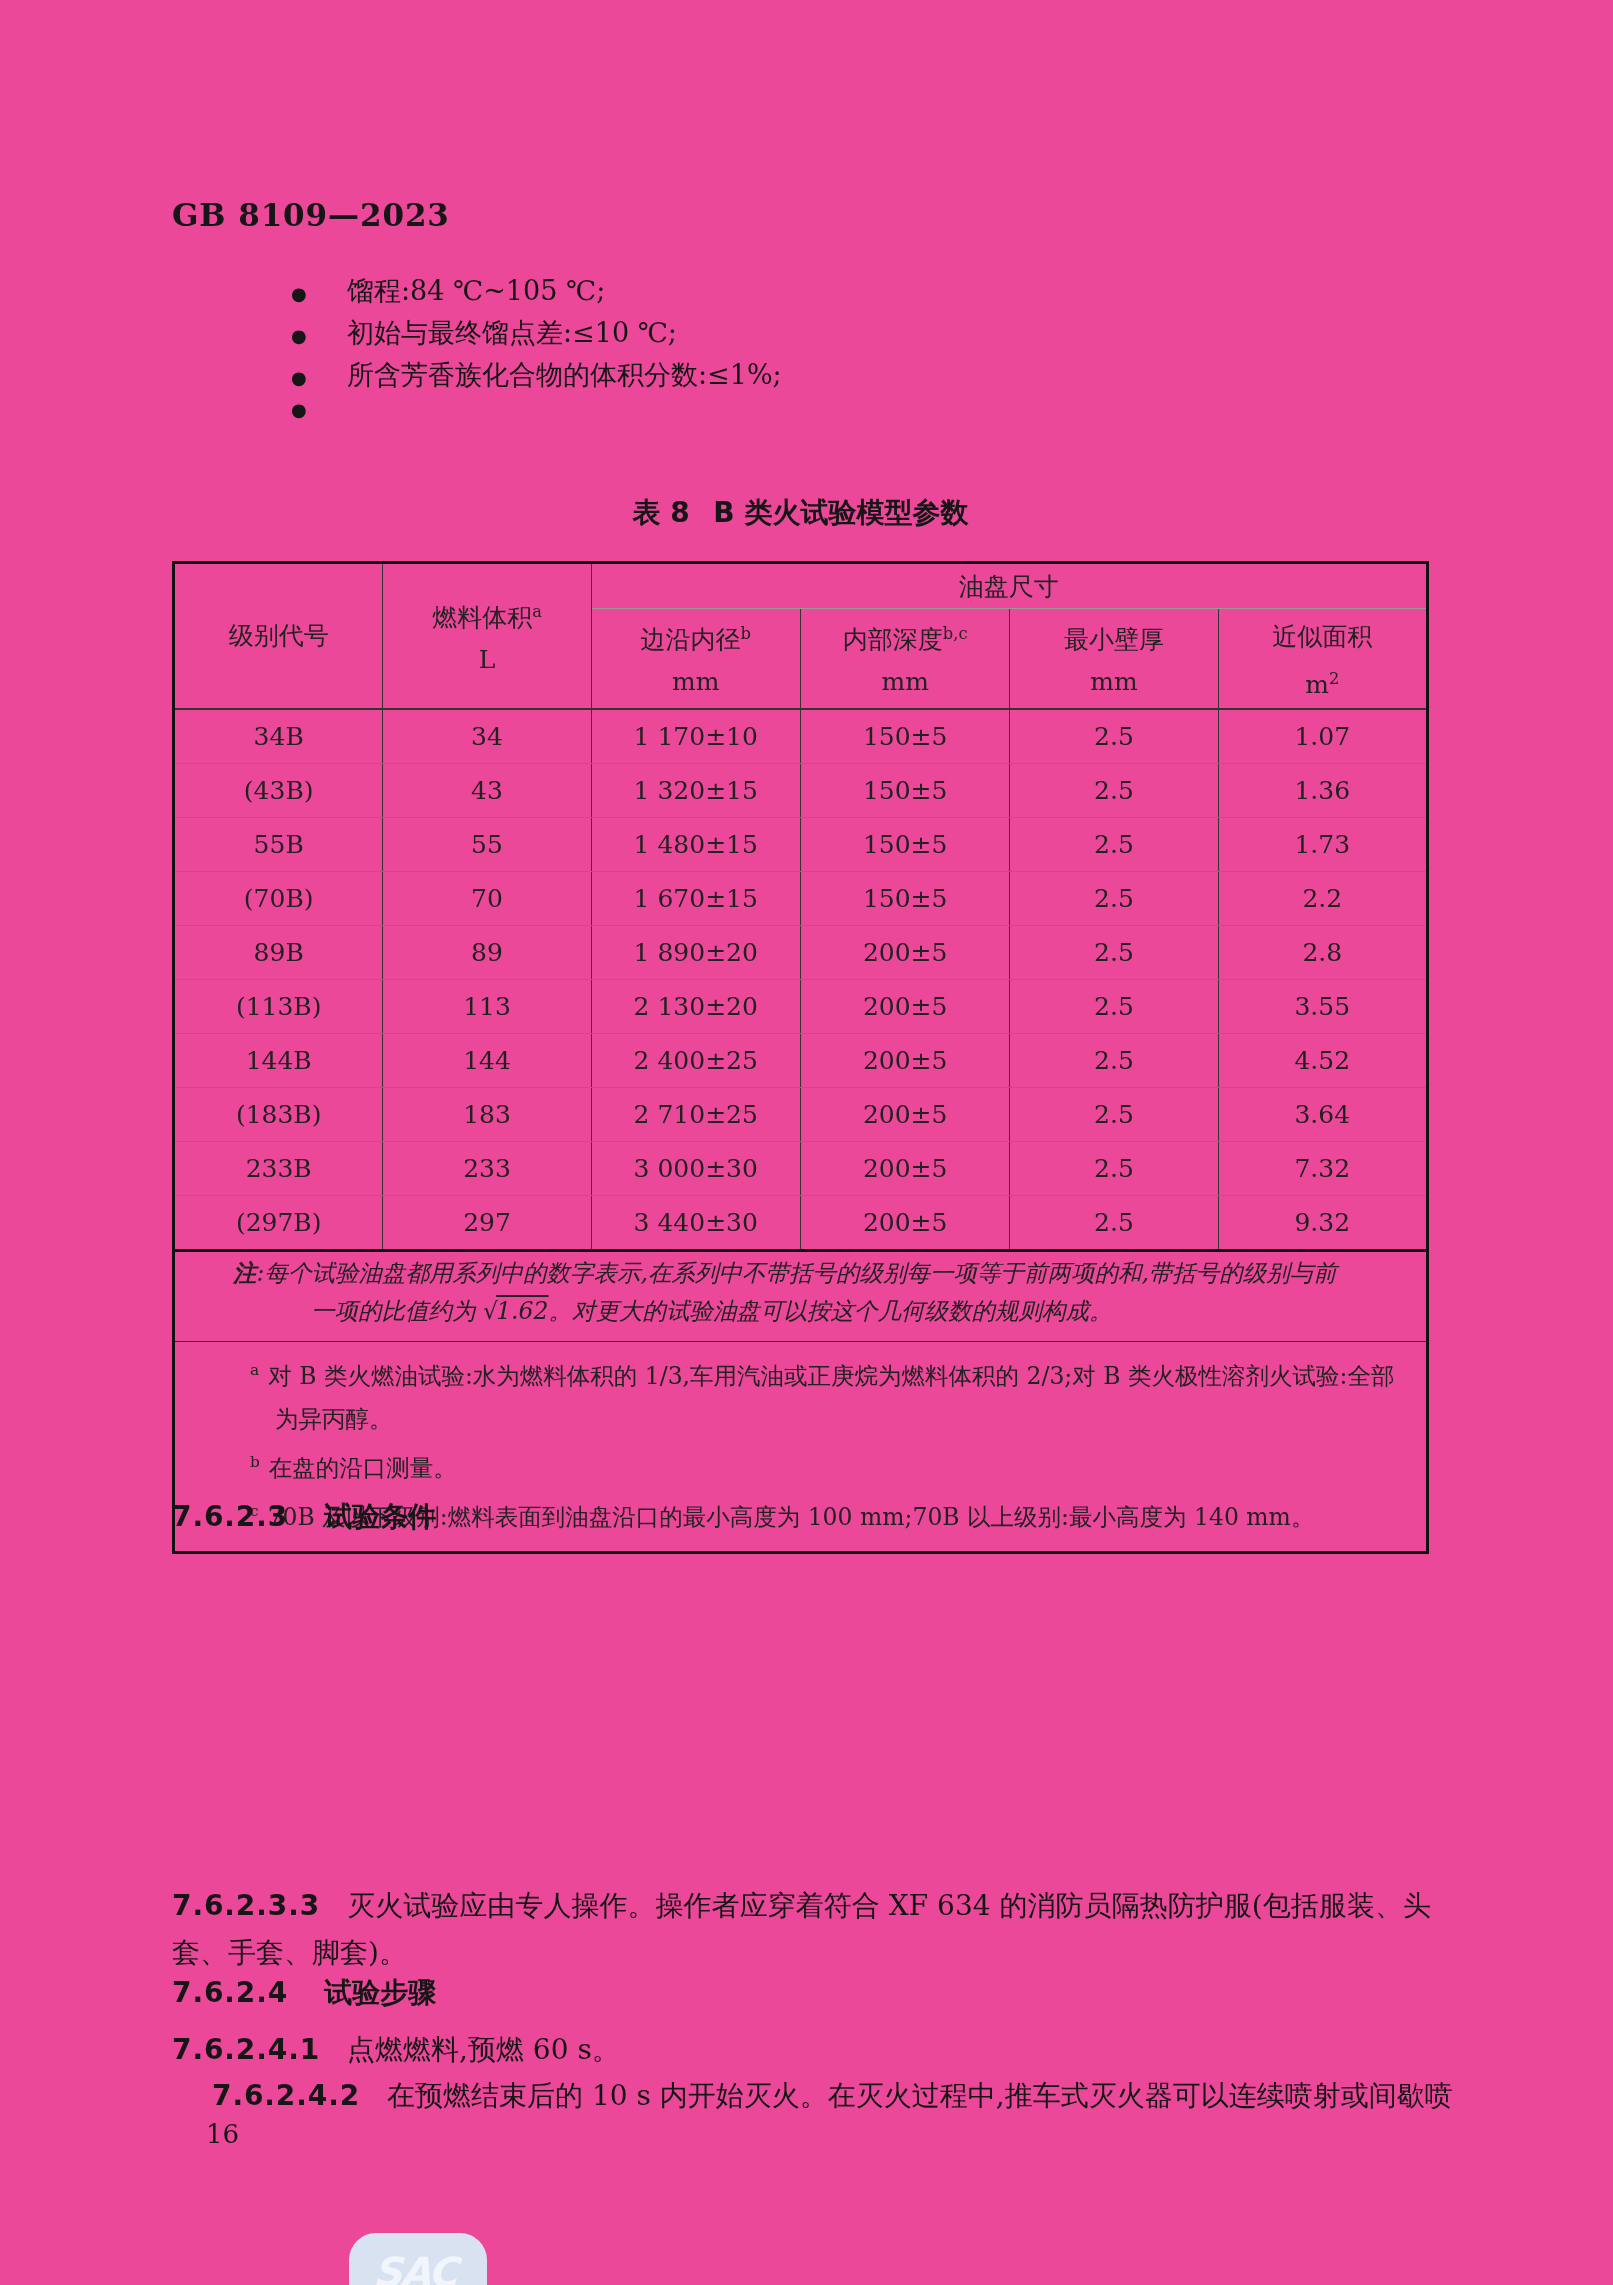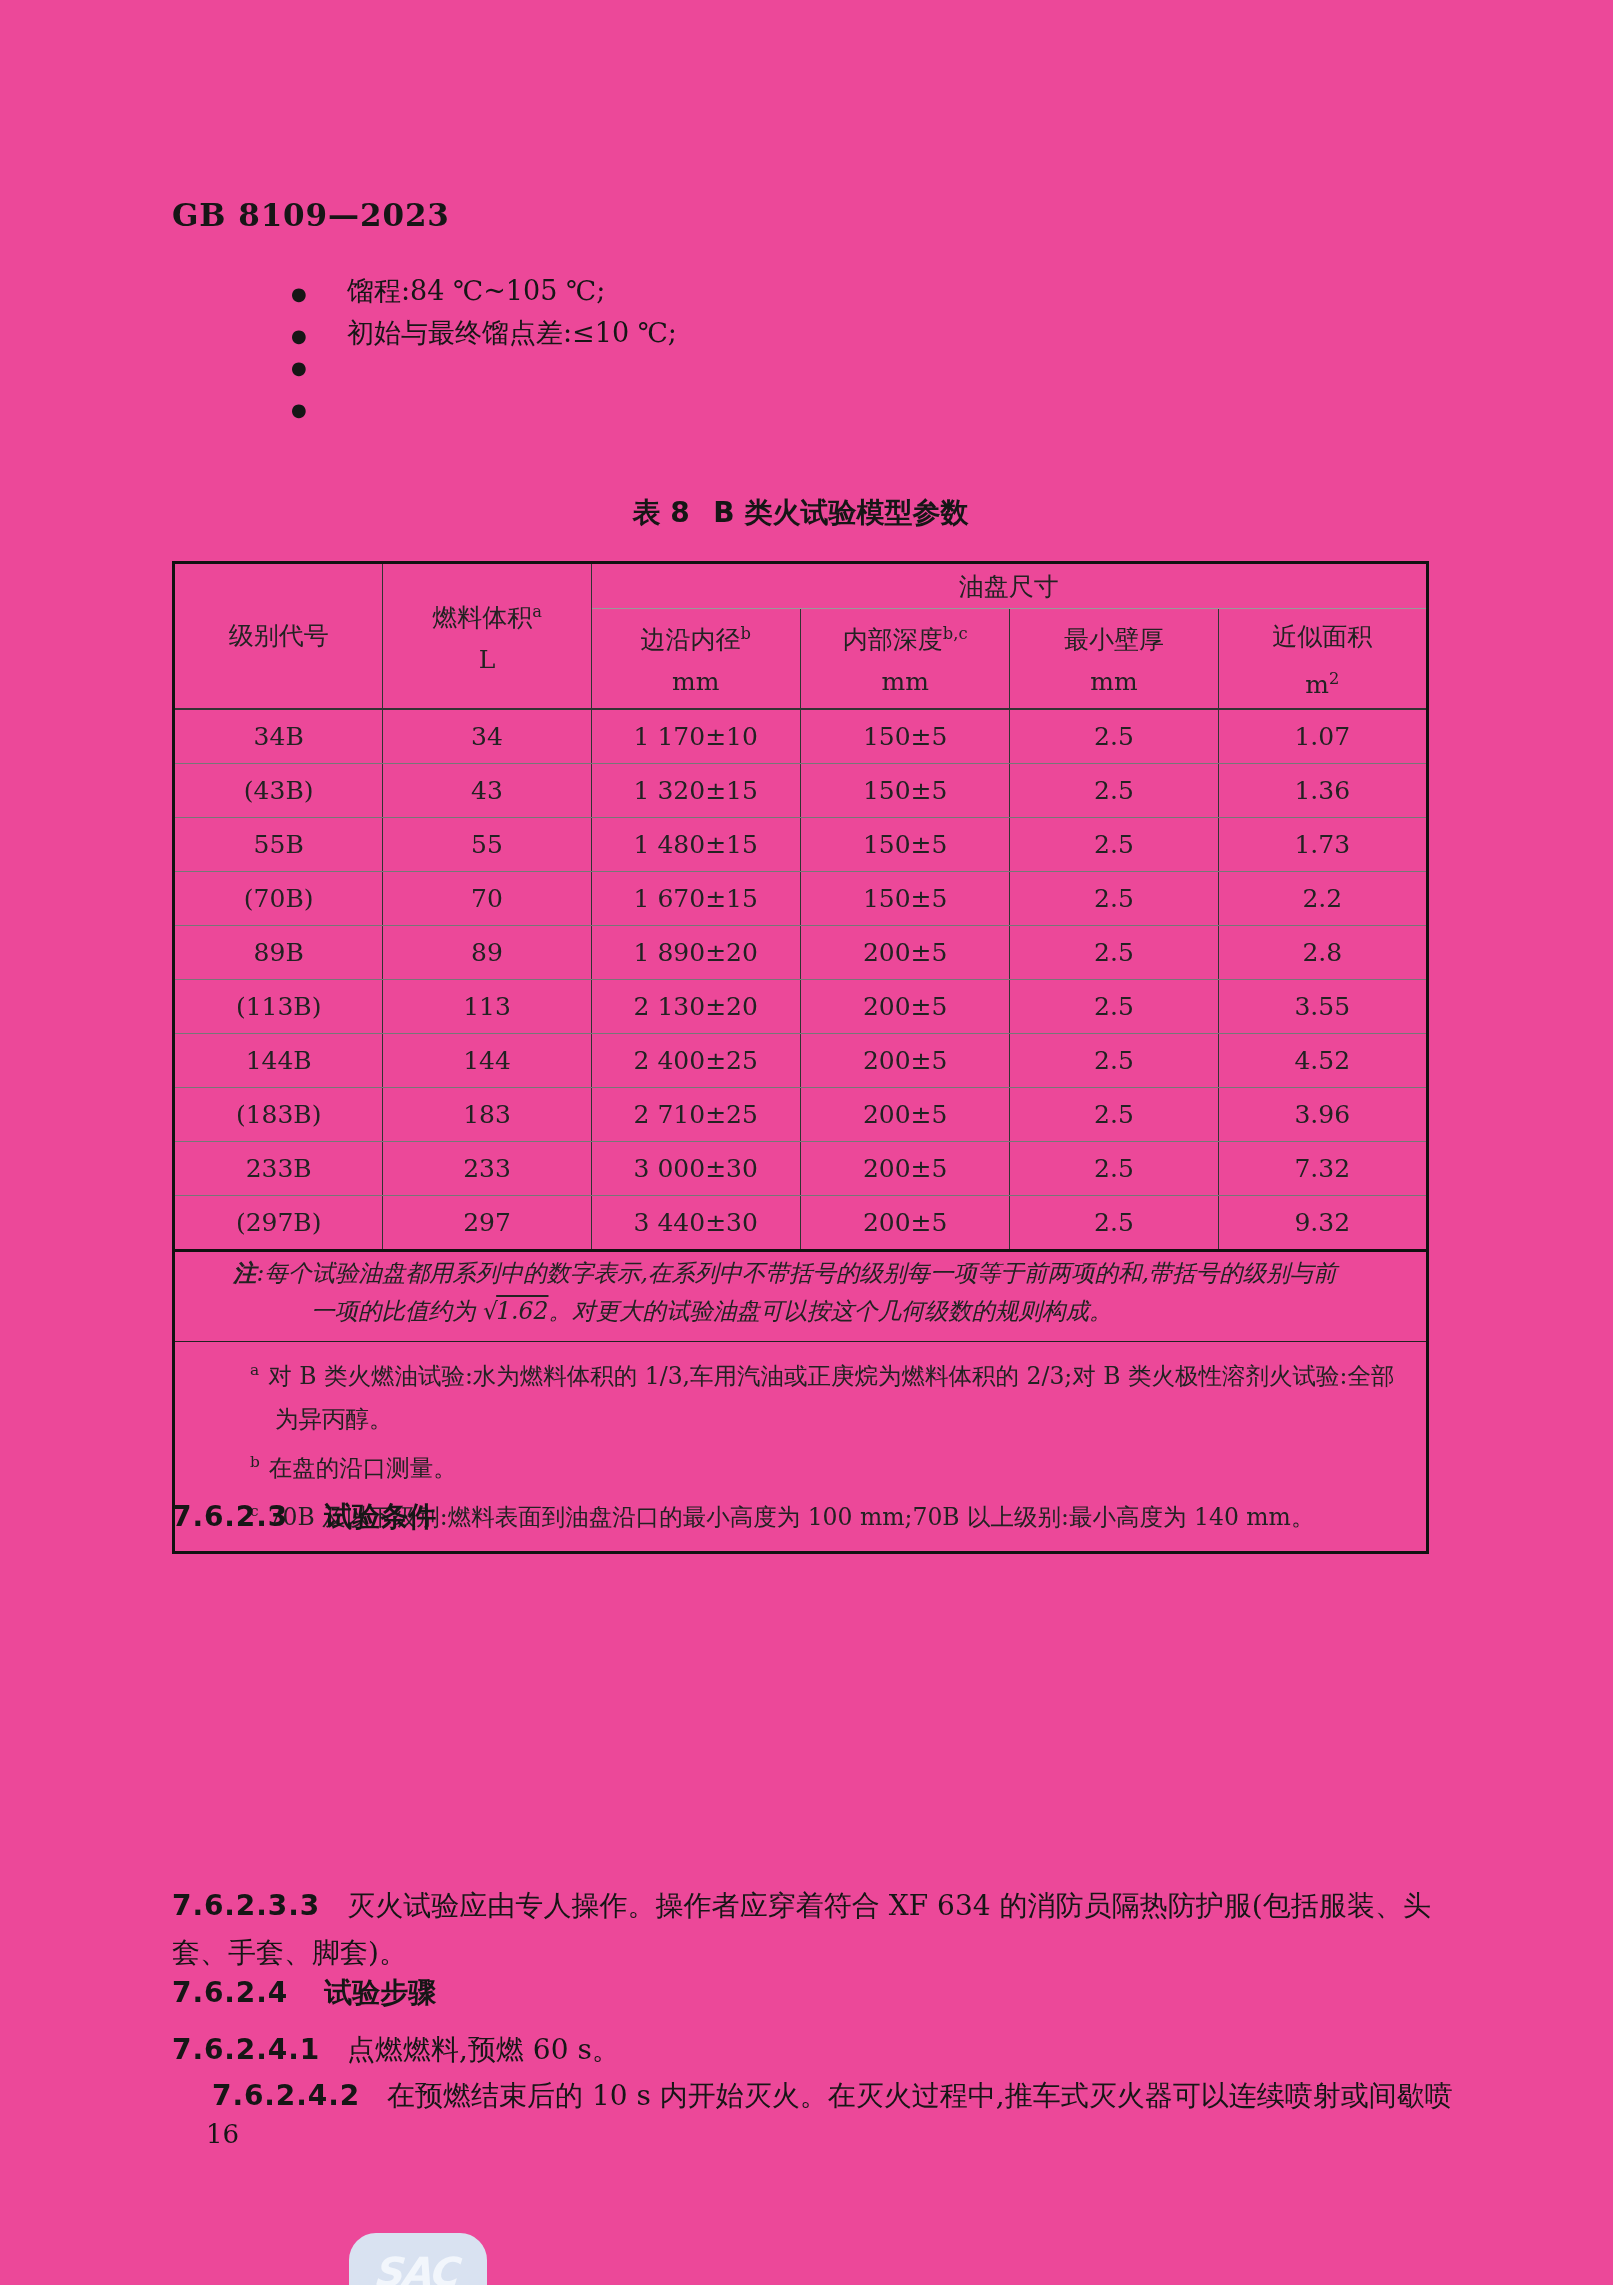--- a/index.html
+++ b/index.html
@@ -104,20 +104,21 @@
     <div class="bullet-item">
       <span class="bullet-dot">●</span>
       <span>馏程:84 ℃~105 ℃;</span>
     </div>
     <div class="bullet-item">
       <span class="bullet-dot">●</span>
       <span>初始与最终馏点差:≤10 ℃;</span>
     </div>
     <div class="bullet-item">
       <span class="bullet-dot">●</span>
+      <span>所含芳香族化合物的体积分数:≤1%;</span>
     </div>
     <div class="bullet-item">
       <span class="bullet-dot">●</span>
     </div>
   </div>
 
 
   <div class="table-title sans">
     <span>表 8</span><span class="gap"></span><span>B 类火试验模型参数</span>
   </div>
@@ -215,21 +216,21 @@
           <td>200±5</td>
           <td>2.5</td>
           <td>4.52</td>
       </tr>
       <tr>
         <td>(183B)</td>
           <td>183</td>
           <td>2 710±25</td>
           <td>200±5</td>
           <td>2.5</td>
-          <td>3.96</td>
+          <td>3.64</td>
       </tr>
       <tr>
         <td>233B</td>
           <td>233</td>
           <td>3 000±30</td>
           <td>200±5</td>
           <td>2.5</td>
           <td>7.32</td>
       </tr>
       <tr>

